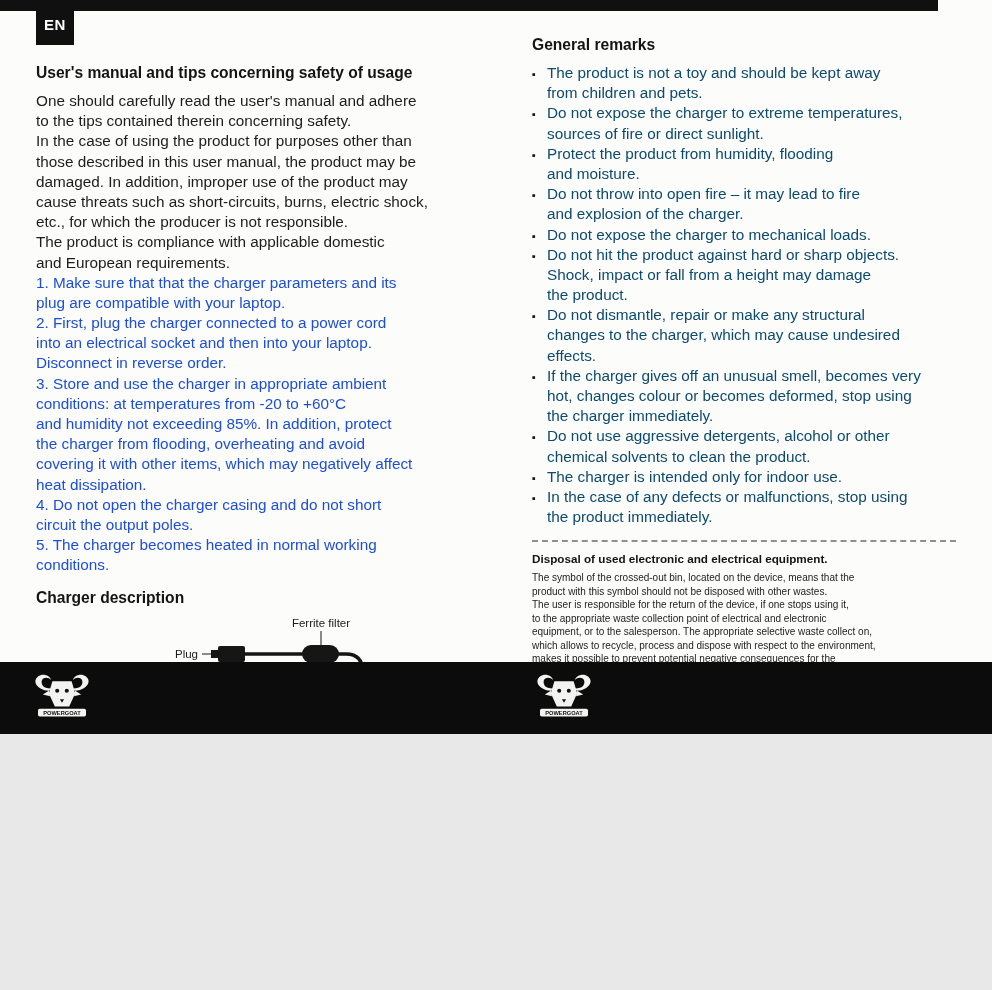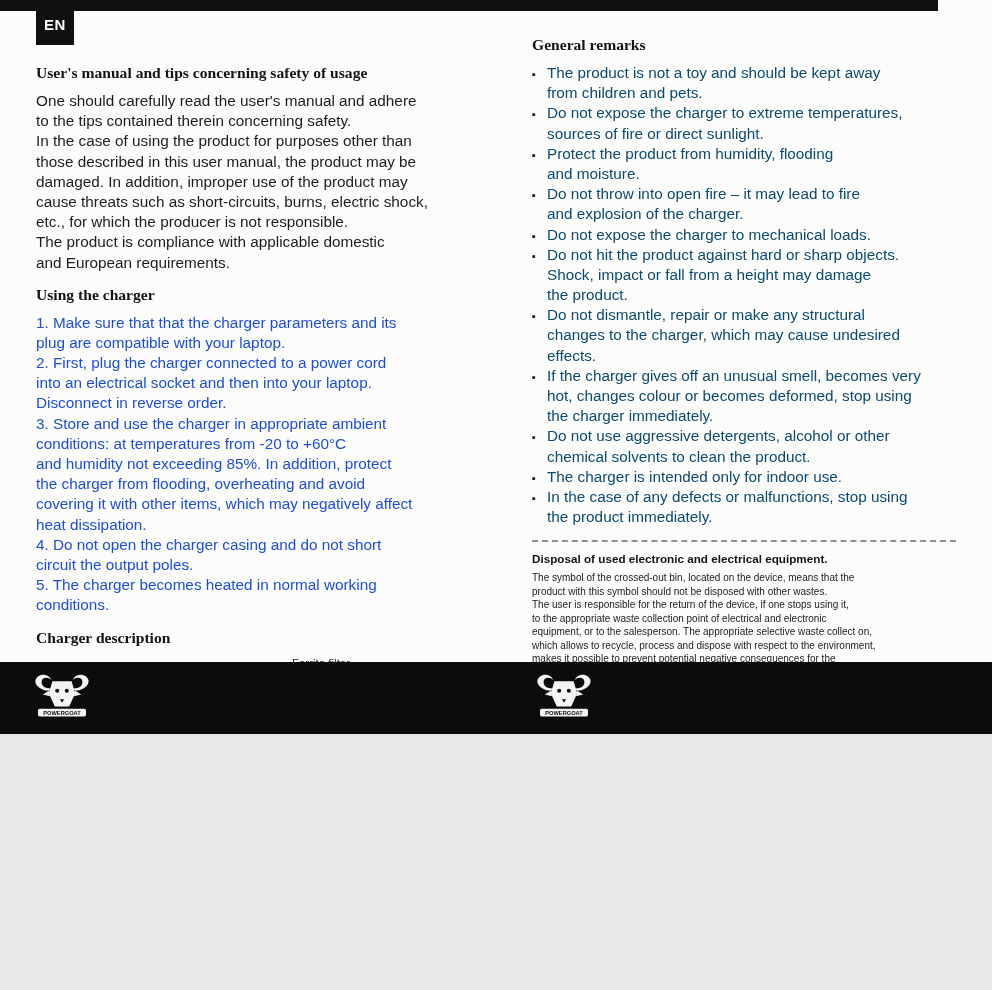--- a/index.html
+++ b/index.html
@@ -11,21 +11,21 @@
   }
   .topbar { position:absolute; top:0; left:0; width:938px; height:11px; background:#101010; }
   .lang-badge {
     position:absolute; top:4px; left:36px; width:38px; height:41px;
     background:#101010; color:#fff; font-weight:bold; font-size:15px;
     display:flex; align-items:center; justify-content:center; letter-spacing:.5px;
   }
   .col-left  { position:absolute; left:36px;  top:64px; width:446px; }
   .col-right { position:absolute; left:532px; top:36px; width:432px; }
   .h {
-    font-size:15.6px; font-weight:bold; color:#141414; margin:0 0 9px 0;font-family:Liberation Serif, serif;
+    font-size:15.6px; font-weight:bold; color:#141414; margin:0 0 9px 0;
   }
   .h.mt { margin-top:13px; }
   .body-text { font-size:15.3px; line-height:1.32; white-space:pre-line; color:#1d1d1d; }
   .instr p { font-size:15.3px; line-height:1.32; white-space:pre-line; margin:0; color:#1d4ed8; }
   ul.remarks { list-style:none; margin:0; padding:0; }
   ul.remarks li {
     position:relative; padding-left:15px; font-size:15.3px; line-height:1.32;
     white-space:pre-line; color:#0c4a6e;
   }
   ul.remarks li::before {
@@ -67,21 +67,20 @@
     <div class="body-text">One should carefully read the user's manual and adhere
 to the tips contained therein concerning safety.
 In the case of using the product for purposes other than
 those described in this user manual, the product may be
 damaged. In addition, improper use of the product may
 cause threats such as short-circuits, burns, electric shock,
 etc., for which the producer is not responsible.
 The product is compliance with applicable domestic
 and European requirements.</div>
 
-    <div class="h mt">Using the charger</div>
     <div class="instr">
       <p>1. Make sure that that the charger parameters and its
 plug are compatible with your laptop.</p>
       <p>2. First, plug the charger connected to a power cord
 into an electrical socket and then into your laptop.
 Disconnect in reverse order.</p>
       <p>3. Store and use the charger in appropriate ambient
 conditions: at temperatures from -20 to +60°C
 and humidity not exceeding 85%. In addition, protect
 the charger from flooding, overheating and avoid

